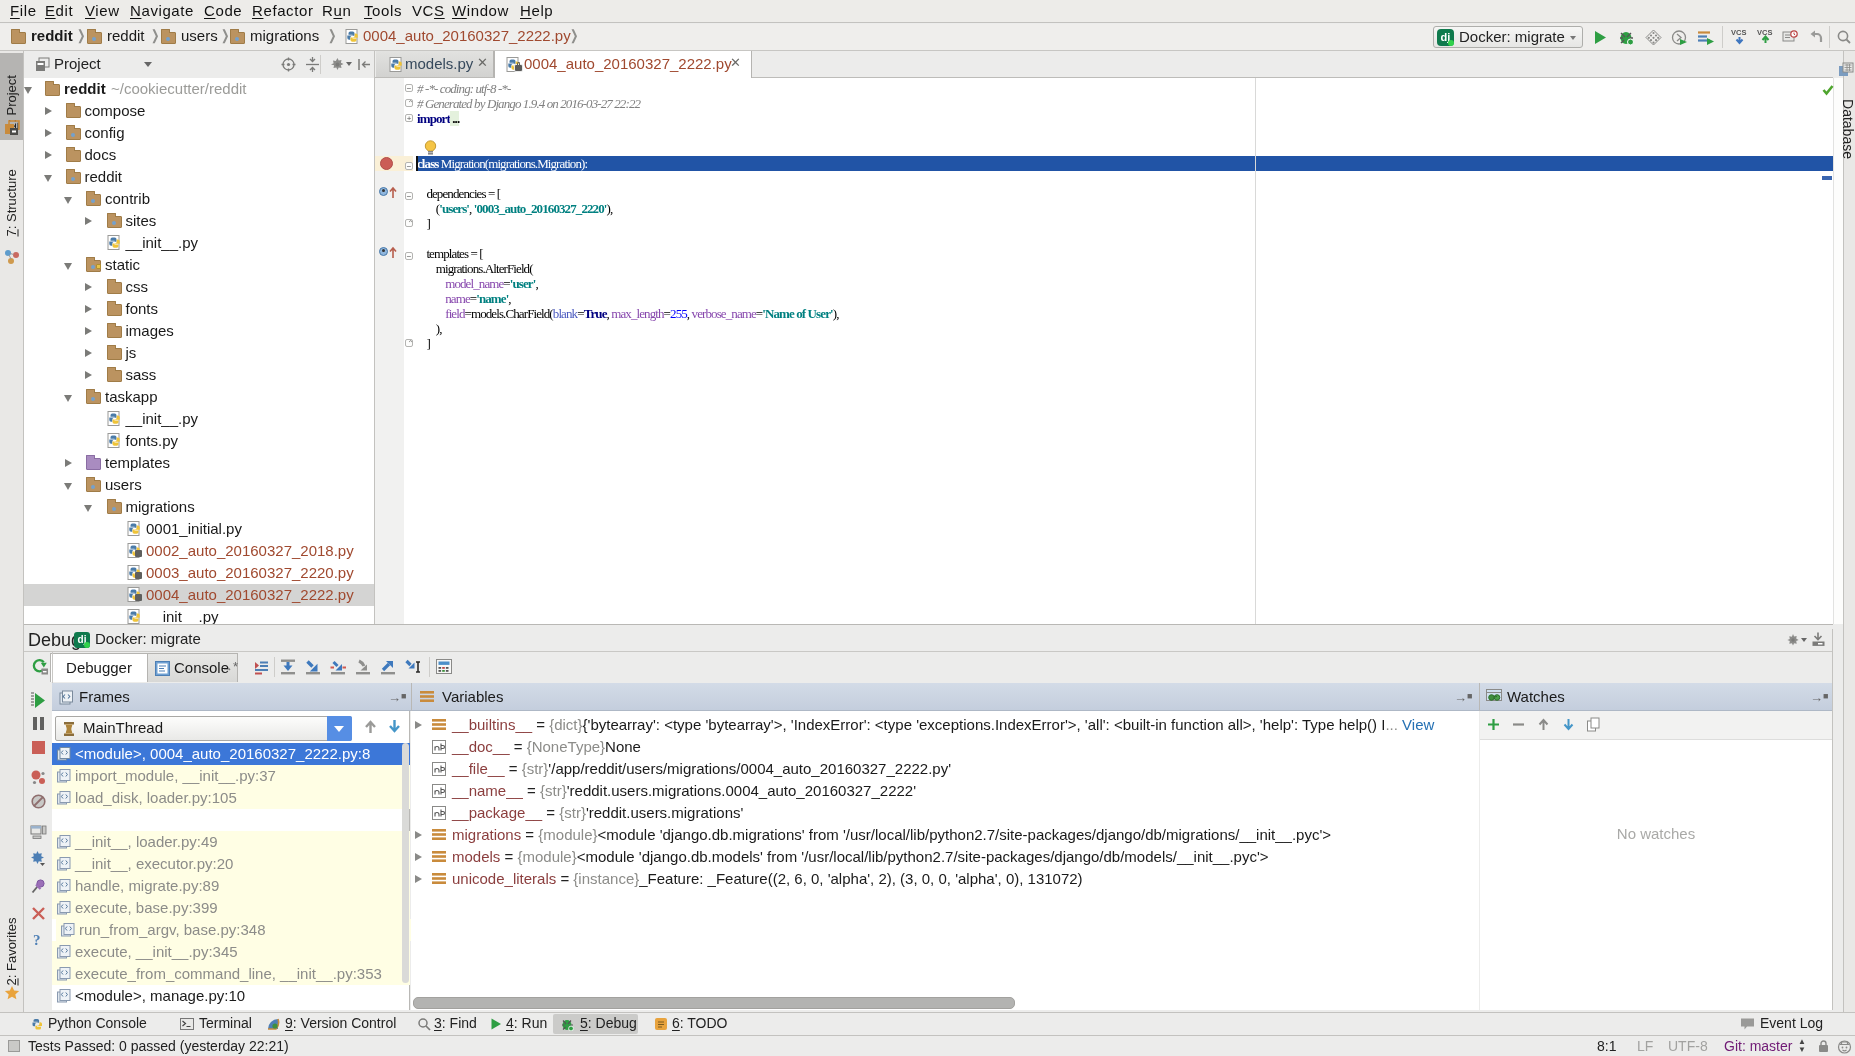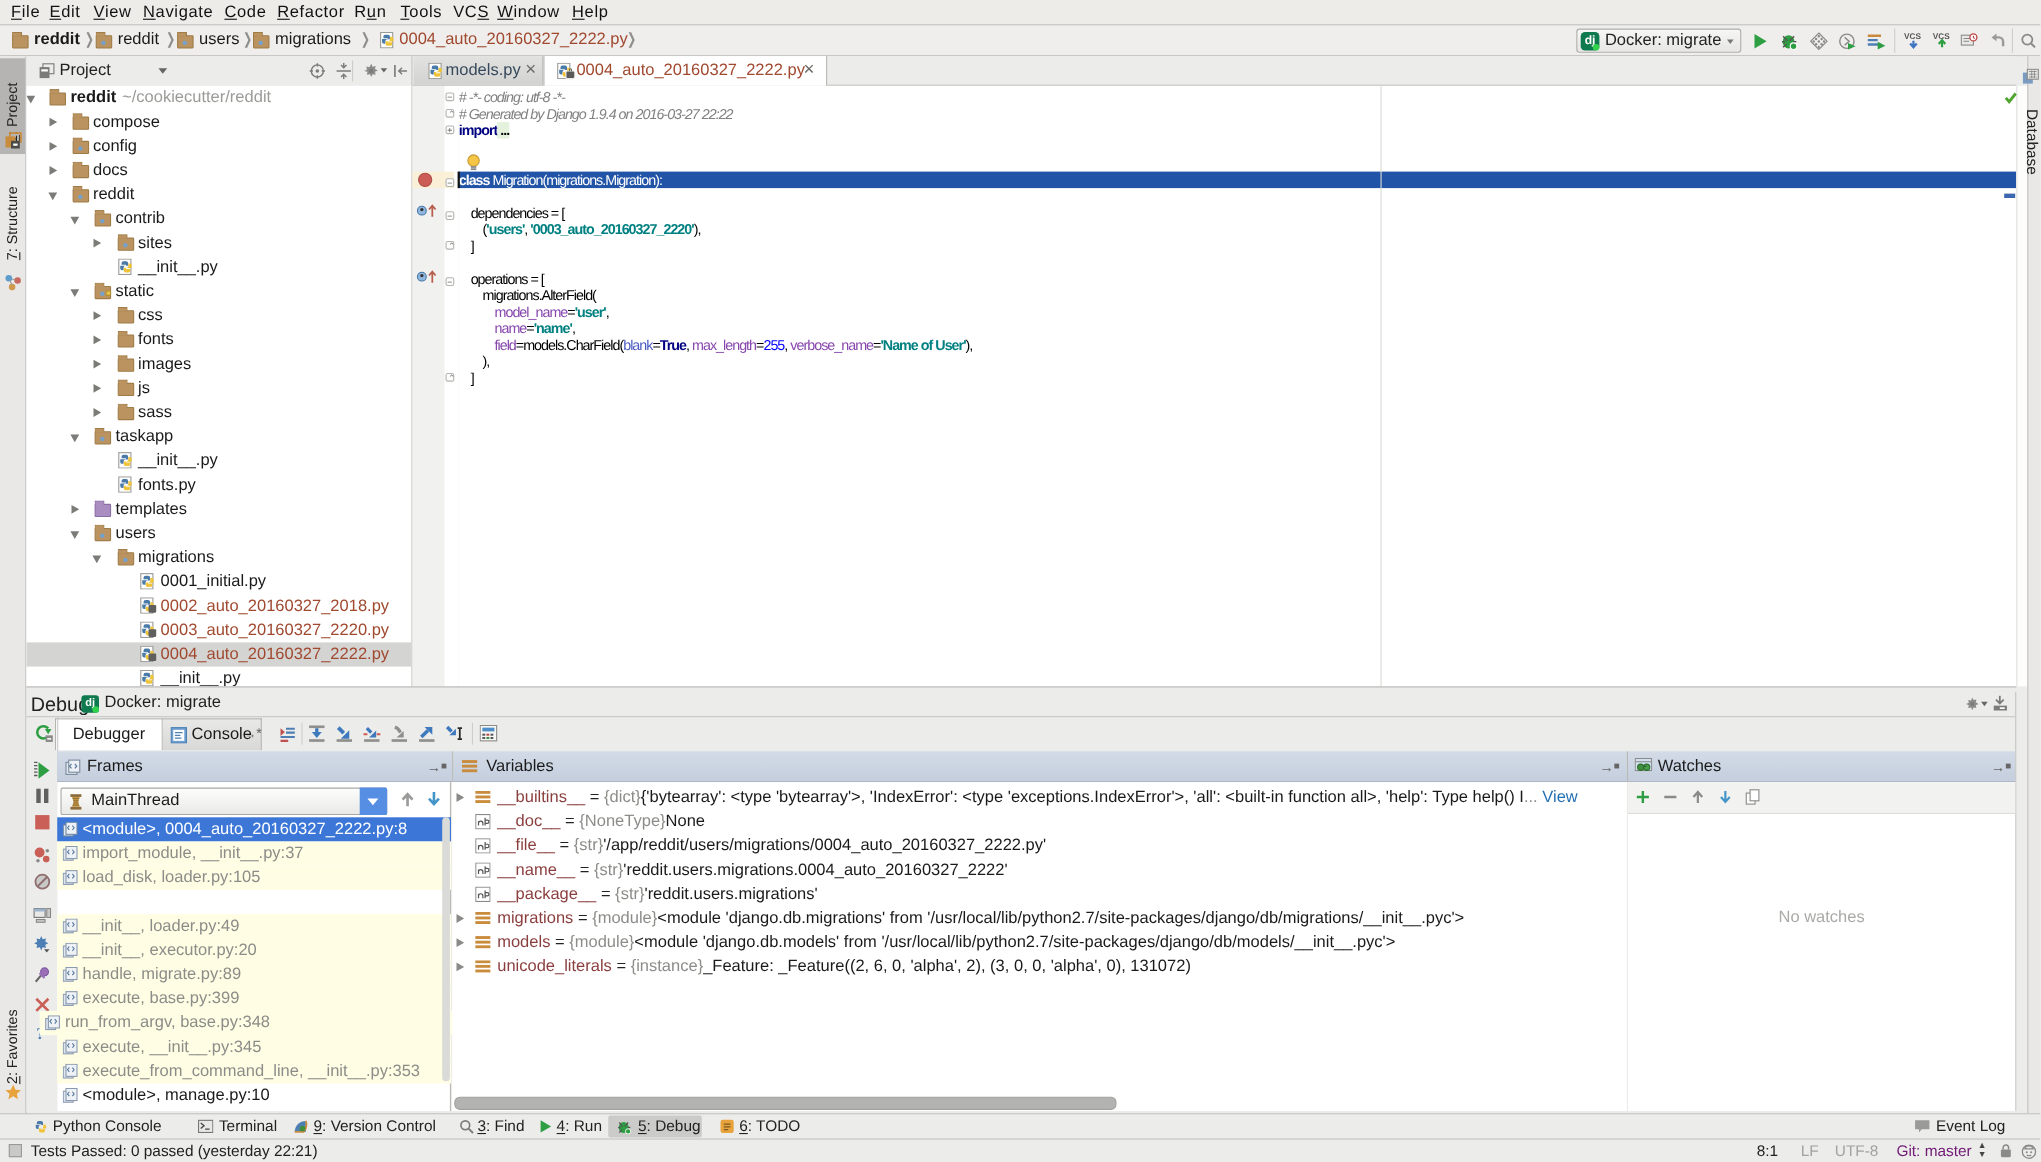--- a/index.html
+++ b/index.html
@@ -34,21 +34,21 @@
 .gray { color:#9b9b98; }
 .red { color:#a0492f; }
 
 #lstrip { left:0; top:51px; width:24px; height:962px; background:#e9e8e6; border-right:1px solid #c3c2bf; }
 .vtext { position:absolute; transform:rotate(-90deg); transform-origin:center; font-size:14px; color:#222; white-space:nowrap; }
 .vtextr { position:absolute; transform:rotate(90deg); transform-origin:center; font-size:14px; color:#222; white-space:nowrap; }
 
 #gutter { left:375px; top:78px; width:29px; height:546px; background:#f1f1f0; }
 #foldcol { left:404px; top:78px; width:13px; height:546px; background:#ffffff; }
 #editor { left:417px; top:78px; width:1416px; height:546px; background:#ffffff; overflow:hidden; }
-#editor .line { position:absolute; left:0; white-space:pre; font-family:Liberation Sans, sans-serif; font-size:13px; letter-spacing:-0.9px; line-height:15px; height:15px; color:#000; }
+#editor .line { position:absolute; left:0; white-space:pre; font-family:Liberation Serif, serif; font-size:13px; letter-spacing:-0.9px; line-height:15px; height:15px; color:#000; }
 .cmt { color:#808080; font-style:italic; }
 .kw  { color:#000080; font-weight:bold; }
 .str { color:#008080; font-weight:bold; }
 .num { color:#0000ff; }
 .kwarg { color:#8747ad; }
 #marginline { left:1255px; top:78px; width:1px; height:546px; background:#d9d9d8; }
 #stripe { left:1833px; top:78px; width:10px; height:546px; background:#fdfdfc; border-left:1px solid #e2e2e1; }
 
 #rstrip { left:1843px; top:51px; width:12px; height:962px; background:#e9e8e6; border-left:1px solid #c3c2bf; }
 
@@ -401,21 +401,21 @@
 <div id="gutter" class="abs"></div>
 <div id="foldcol" class="abs"></div>
 <div id="editor" class="abs">
 <div class="line" style="top:3px"><span class="cmt"># -*- coding: utf-8 -*-</span></div>
 <div class="line" style="top:18px"><span class="cmt"># Generated by Django 1.9.4 on 2016-03-27 22:22</span></div>
 <div class="line" style="top:33px"><span class="kw">import</span><span style="background:#e4f1dd;font-weight:bold"> ...</span></div>
 <div class="line" style="top:78px"><span style="position:absolute;left:-4px;top:0;width:1420px;height:15px;background:#2154a6"></span><span style="position:relative;color:#fff"><b>class</b> Migration(migrations.Migration):</span></div>
 <div class="line" style="top:108px">    dependencies = [</div>
 <div class="line" style="top:123px">        (<span class="str">'users'</span>, <span class="str">'0003_auto_20160327_2220'</span>),</div>
 <div class="line" style="top:138px">    ]</div>
-<div class="line" style="top:168px">    operations = [</div>
+<div class="line" style="top:168px">    templates = [</div>
 <div class="line" style="top:183px">        migrations.AlterField(</div>
 <div class="line" style="top:198px">            <span class="kwarg">model_name</span>=<span class="str">'user'</span>,</div>
 <div class="line" style="top:213px">            <span class="kwarg">name</span>=<span class="str">'name'</span>,</div>
 <div class="line" style="top:228px">            <span class="kwarg">field</span>=models.CharField(<span style="color:#4c5bc0">blank</span>=<span class="kw">True</span>, <span class="kwarg">max_length</span>=<span class="num">255</span>, <span class="kwarg">verbose_name</span>=<span class="str">'Name of User'</span>),</div>
 <div class="line" style="top:243px">        ),</div>
 <div class="line" style="top:258px">    ]</div>
 </div>
 <div id="marginline" class="abs"></div>
 
 <div id="gutover" class="abs" style="left:375px;top:78px;width:42px;height:546px;">
@@ -700,21 +700,21 @@
         <span class="abs" style="left:23px;top:0">handle, migrate.py:89</span>
       </div>
 <div class="frow cream" style="left:28px;top:268px;width:358px">
         <svg class="icon" style="left:5px;top:4px" width="14" height="14">
           <rect x="0.5" y="3" width="9" height="10" fill="#dfe7ef" stroke="#8a9ab0"></rect>
           <rect x="3" y="0.5" width="10" height="11" fill="#eef2f6" stroke="#8a9ab0"></rect>
           <path d="M6 3.5 l-1.6 2 1.6 2 M8.8 3.5 l1.6 2 -1.6 2" fill="none" stroke="#55789c" stroke-width="1"></path>
         </svg>
         <span class="abs" style="left:23px;top:0">execute, base.py:399</span>
       </div>
-<div class="frow cream" style="left:12px;top:290px;width:382px">
+<div class="frow cream" style="left:32px;top:290px;width:382px">
         <svg class="icon" style="left:5px;top:4px" width="14" height="14">
           <rect x="0.5" y="3" width="9" height="10" fill="#dfe7ef" stroke="#8a9ab0"></rect>
           <rect x="3" y="0.5" width="10" height="11" fill="#eef2f6" stroke="#8a9ab0"></rect>
           <path d="M6 3.5 l-1.6 2 1.6 2 M8.8 3.5 l1.6 2 -1.6 2" fill="none" stroke="#55789c" stroke-width="1"></path>
         </svg>
         <span class="abs" style="left:23px;top:0">run_from_argv, base.py:348</span>
       </div>
 <div class="frow cream" style="left:28px;top:312px;width:358px">
         <svg class="icon" style="left:5px;top:4px" width="14" height="14">
           <rect x="0.5" y="3" width="9" height="10" fill="#dfe7ef" stroke="#8a9ab0"></rect>

